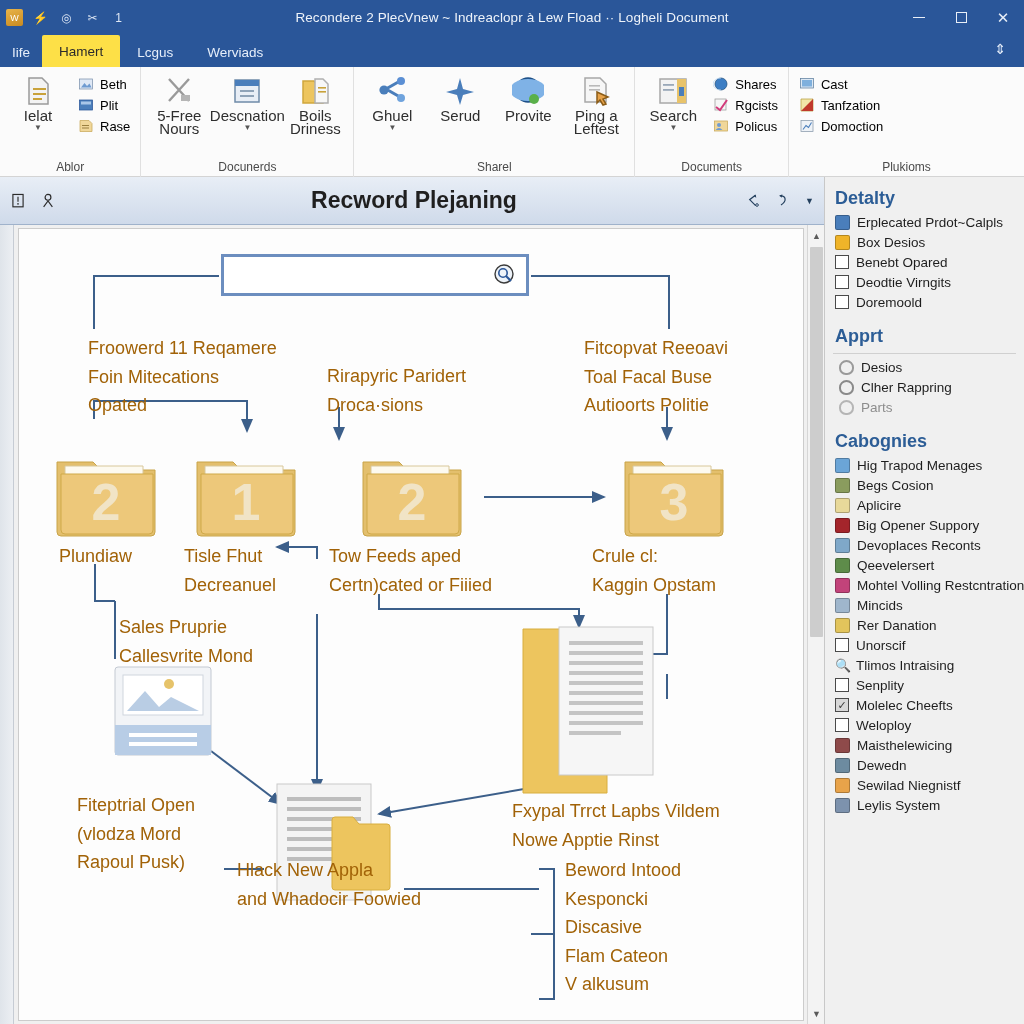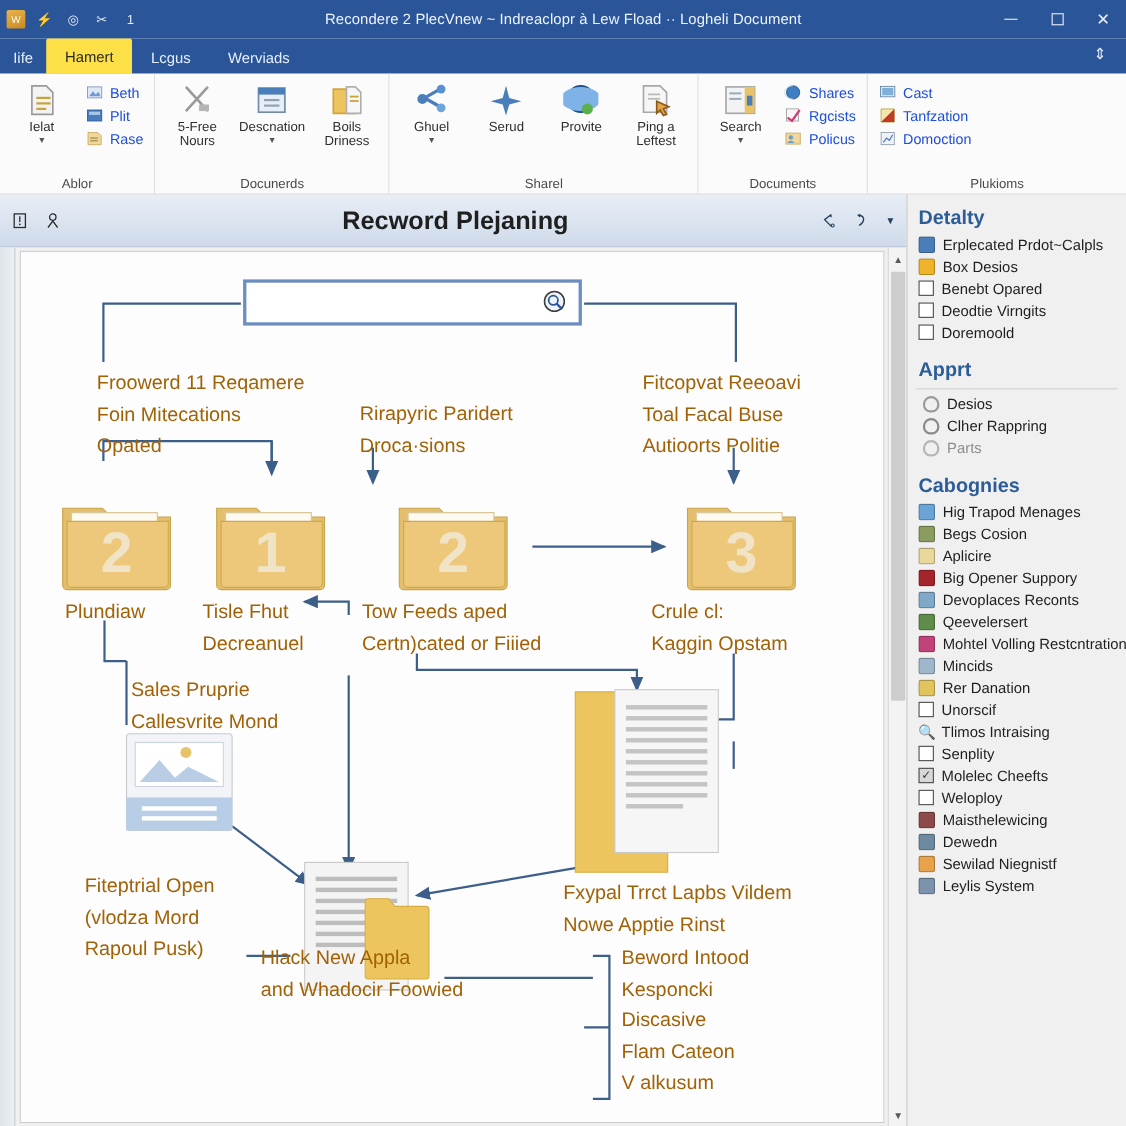--- a/index.html
+++ b/index.html
@@ -69,25 +69,25 @@
   }
   .rgroup-body { flex: 1; display: flex; align-items: flex-start; padding: 6px 6px 0 6px; gap: 4px; }
   .rgroup-label {
     height: 19px; text-align: center; font-size: 12px; color: #4a4a4a;
     line-height: 19px;
   }
   .bigbtn {
     width: 64px; display: flex; flex-direction: column; align-items: center;
     gap: 2px; padding: 2px 1px; text-align:center;
   }
-  .bigbtn .lbl { font-size: 12px; color: #2e2e2e; line-height: 13px; }
+  .bigbtn .lbl { font-size: 15px; color: #2e2e2e; line-height: 13px; }
   .bigbtn .caret { font-size: 8px; color: #555; line-height: 7px; }
   .smallcol { display: flex; flex-direction: column; gap: 3px; padding-top: 2px; }
   .smallbtn { display: flex; align-items: center; gap: 6px; padding: 1px 4px; }
-  .smallbtn .lbl { font-size: 13px; color: #1d4ed8; white-space: nowrap; }
+  .smallbtn .lbl { font-size: 13px; color: #000000; white-space: nowrap; }
 
   .ico { display:block; position: relative; }
   .ico.sz16 { width: 16px; height: 16px; }
 
   
   .dochdr {
     position: absolute; left: 0; top: 177px; width: 824px; height: 48px;
     background: linear-gradient(#e8eef6,#cfdaea);
     border-bottom: 1px solid #9fb2cb;
     display: flex; align-items: center;

